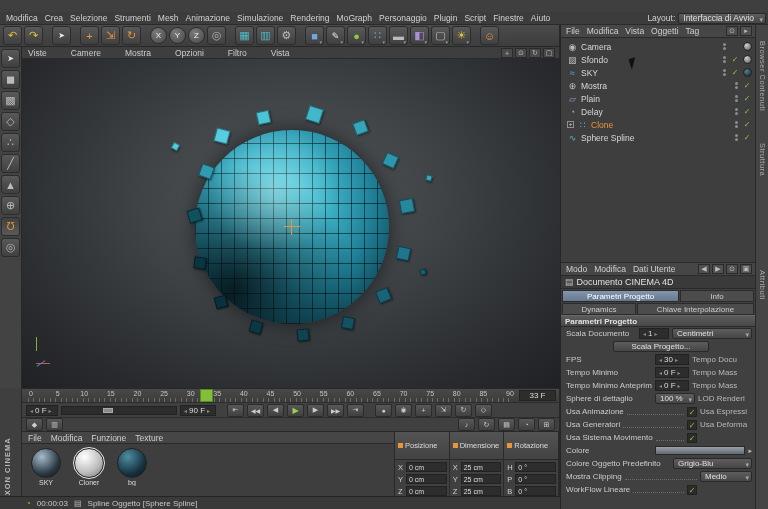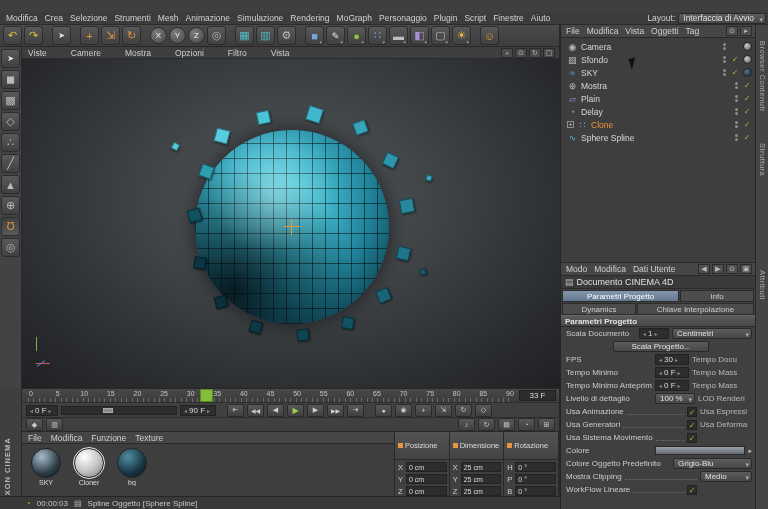--- a/index.html
+++ b/index.html
@@ -562,21 +562,21 @@
       <span class="alabel w86">Tempo Minimo</span>
       <span class="fld spin" style="width:34px">0 F</span>
       <span class="rlab">Tempo Mass</span>
     </div>
     <div class="arow">
       <span class="alabel w86">Tempo Minimo Anteprima</span>
       <span class="fld spin" style="width:34px">0 F</span>
       <span class="rlab">Tempo Mass</span>
     </div>
     <div class="arow">
-      <span class="alabel w86">Livello di dettaglio</span>
+      <span class="alabel w86">Sphere di dettaglio</span>
       <span class="dd" style="width:40px">100 %</span>
       <span class="rlab">LOD Renderi</span>
     </div>
     <div class="arow">
       <span class="alabel">Usa Animazione</span>
       <span class="leader"></span>
       <span class="cb">✓</span>
       <span class="rlab">Usa Espressi</span>
     </div>
     <div class="arow">

